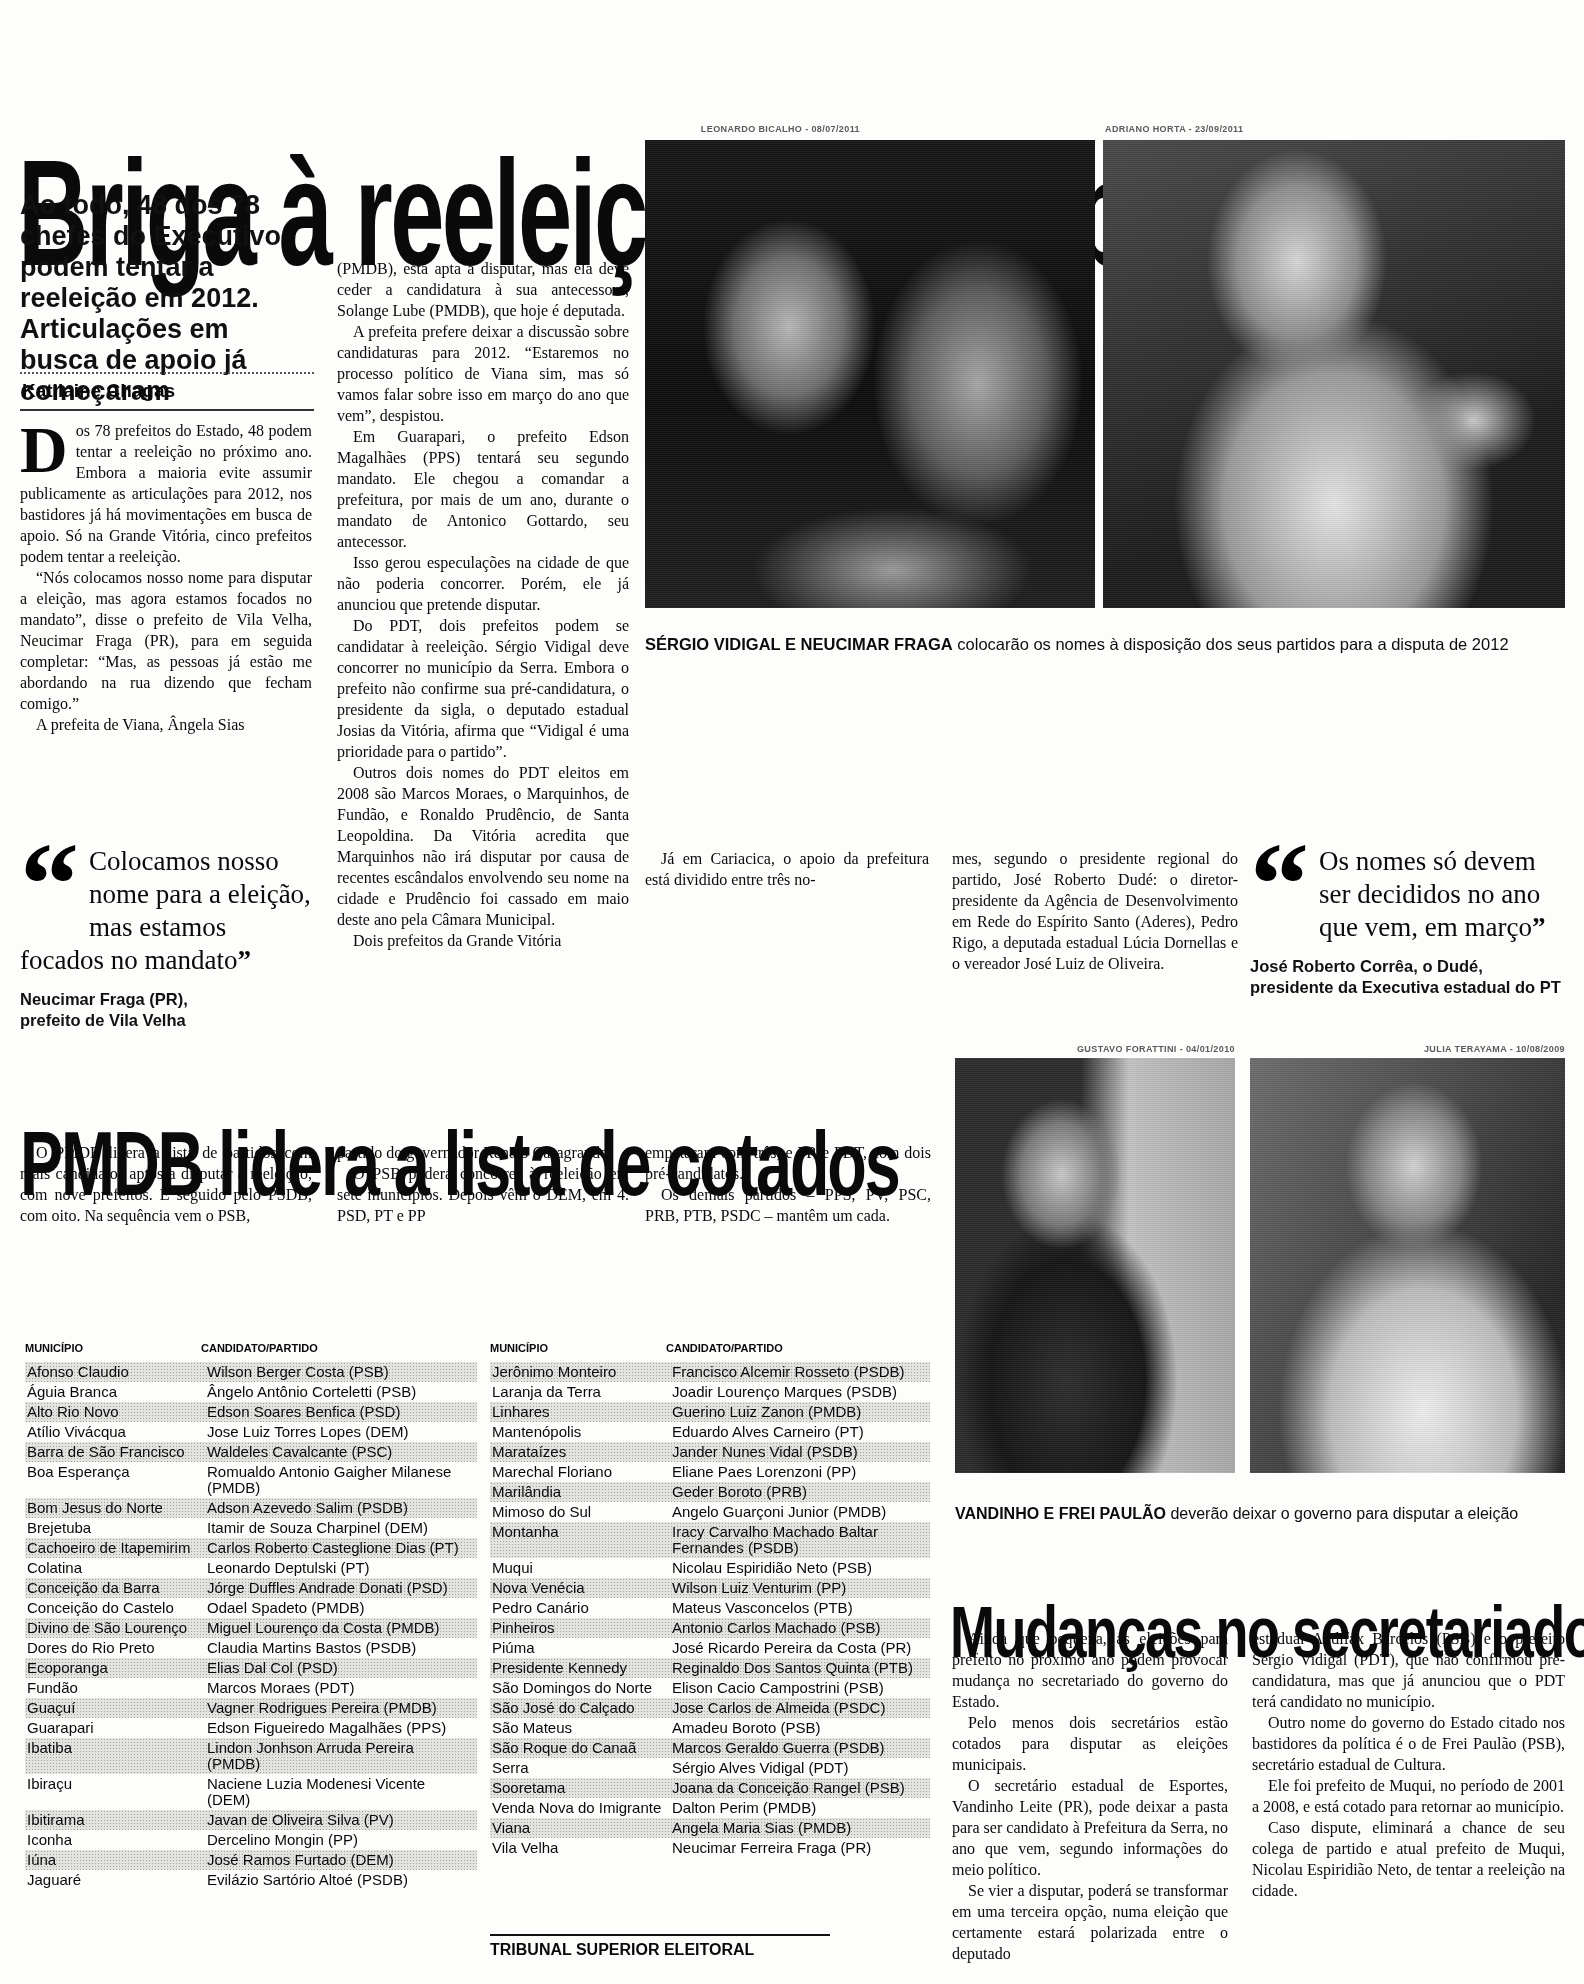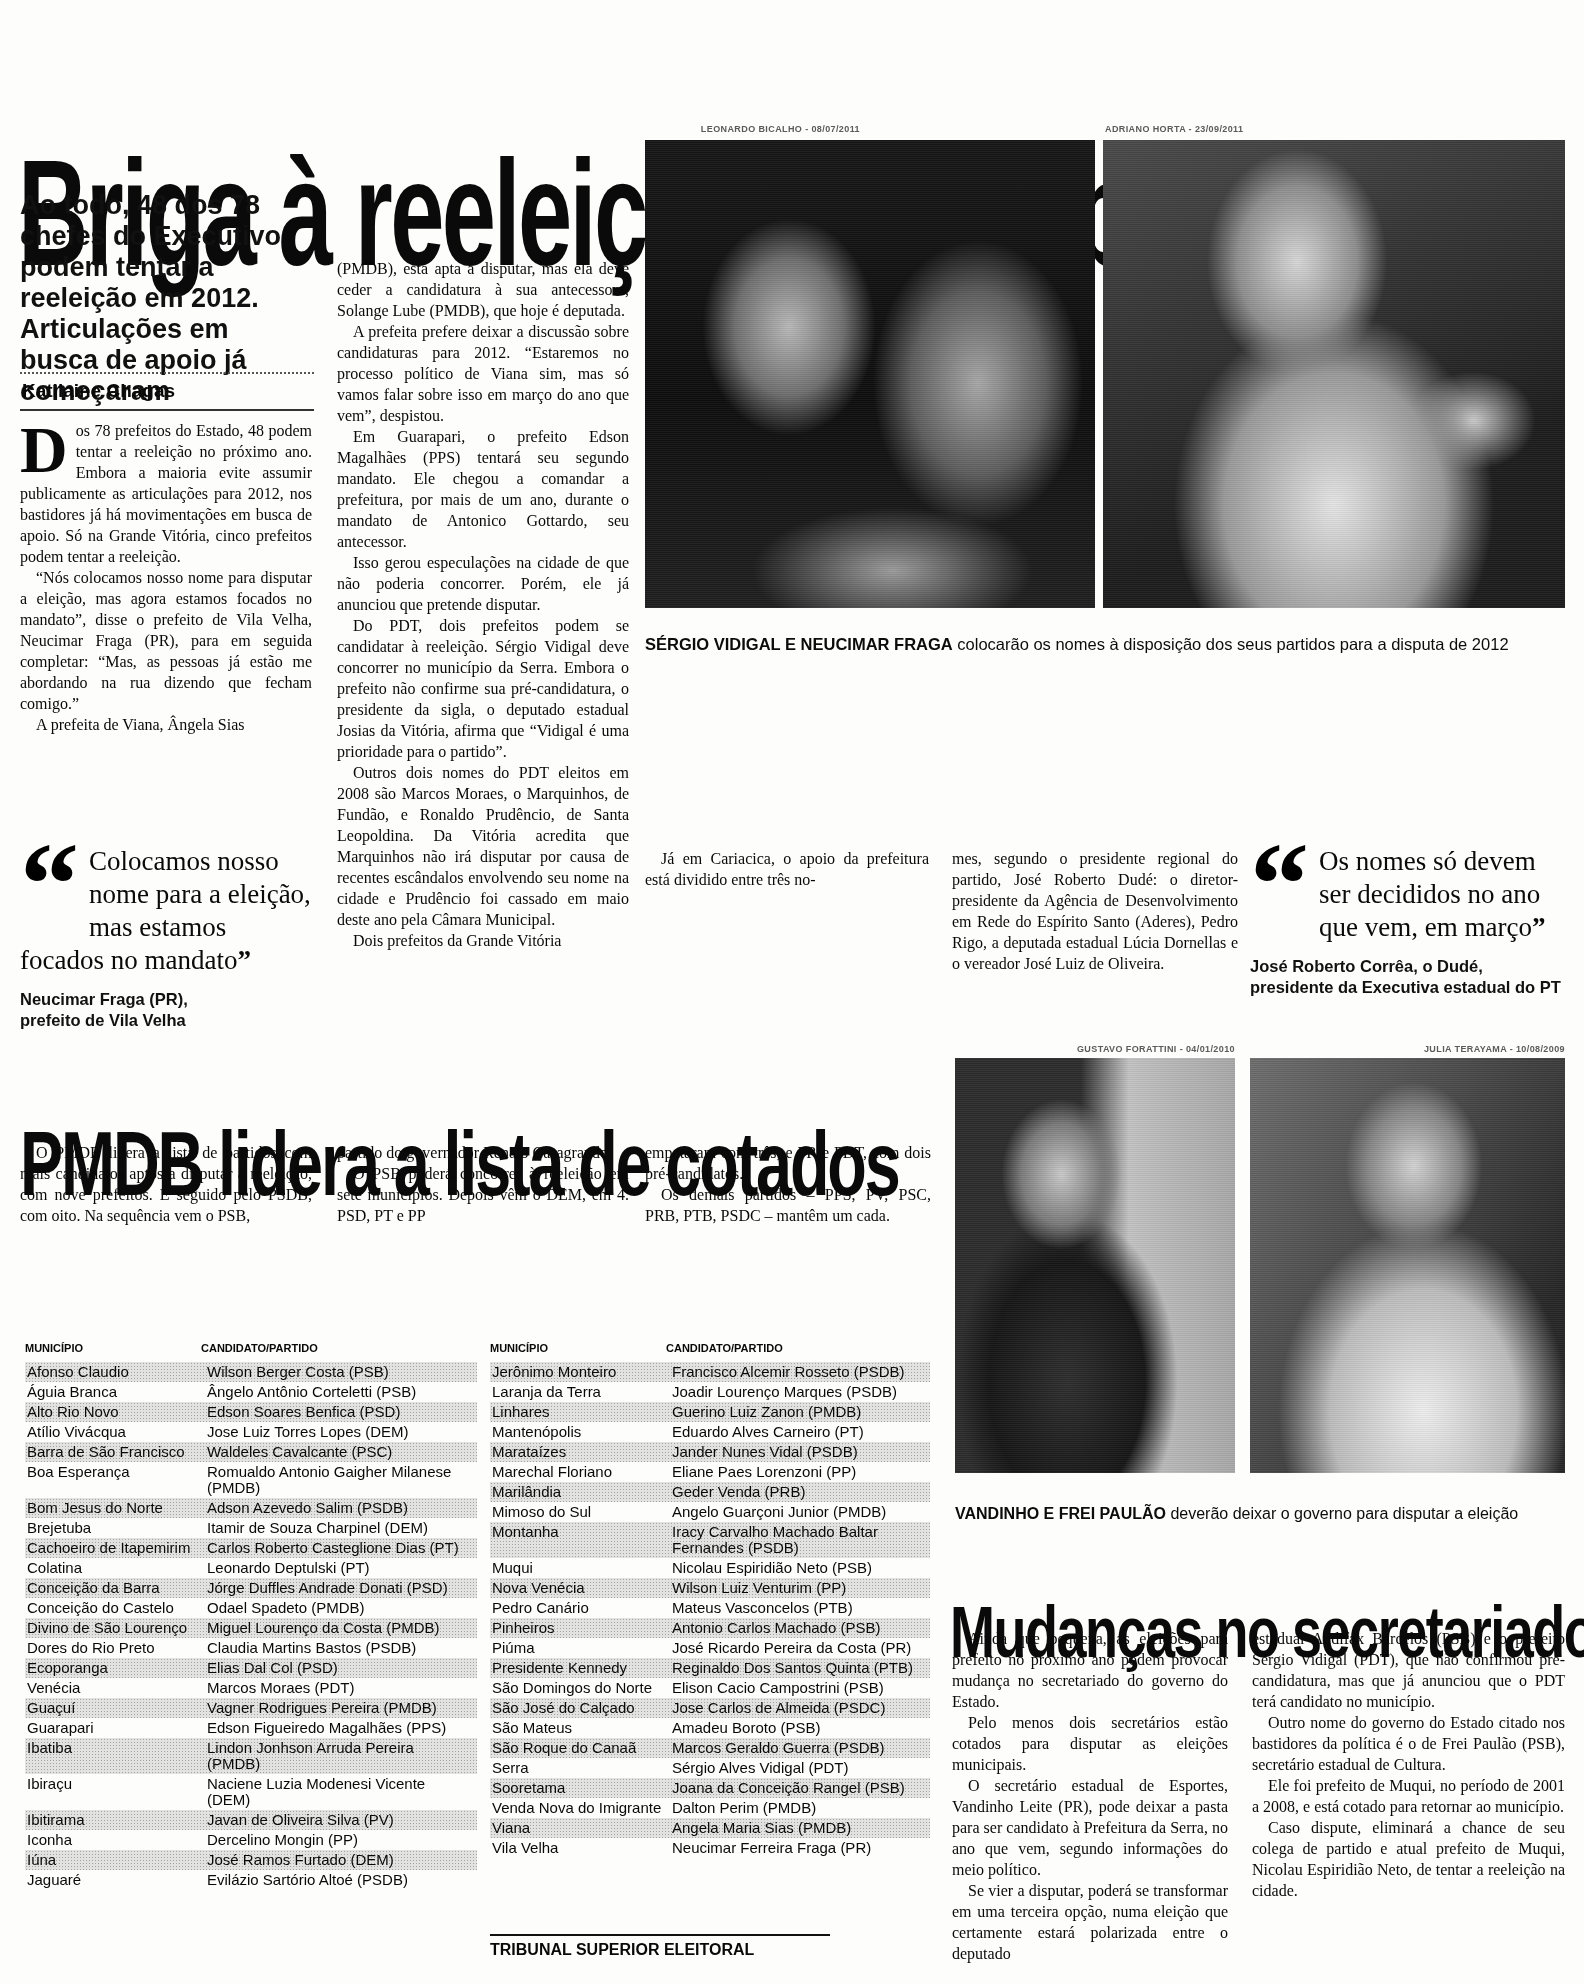--- a/index.html
+++ b/index.html
@@ -274,21 +274,21 @@
         </div>
         <div class="trow">
           <div class="tcell muni">Dores do Rio Preto</div>
           <div class="tcell cand">Claudia Martins Bastos (PSDB)</div>
         </div>
         <div class="trow shaded">
           <div class="tcell muni">Ecoporanga</div>
           <div class="tcell cand">Elias Dal Col (PSD)</div>
         </div>
         <div class="trow">
-          <div class="tcell muni">Venécia</div>
+          <div class="tcell muni">Fundão</div>
           <div class="tcell cand">Marcos Moraes (PDT)</div>
         </div>
         <div class="trow shaded">
           <div class="tcell muni">Guaçuí</div>
           <div class="tcell cand">Vagner Rodrigues Pereira (PMDB)</div>
         </div>
         <div class="trow">
           <div class="tcell muni">Guarapari</div>
           <div class="tcell cand">Edson Figueiredo Magalhães (PPS)</div>
         </div>
@@ -343,21 +343,21 @@
         <div class="trow shaded">
           <div class="tcell muni">Marataízes</div>
           <div class="tcell cand">Jander Nunes Vidal (PSDB)</div>
         </div>
         <div class="trow">
           <div class="tcell muni">Marechal Floriano</div>
           <div class="tcell cand">Eliane Paes Lorenzoni (PP)</div>
         </div>
         <div class="trow shaded">
           <div class="tcell muni">Marilândia</div>
-          <div class="tcell cand">Geder Venda (PRB)</div>
+          <div class="tcell cand">Geder Boroto (PRB)</div>
         </div>
         <div class="trow">
           <div class="tcell muni">Mimoso do Sul</div>
           <div class="tcell cand">Angelo Guarçoni Junior (PMDB)</div>
         </div>
         <div class="trow shaded">
           <div class="tcell muni">Montanha</div>
           <div class="tcell cand">Iracy Carvalho Machado Baltar Fernandes (PSDB)</div>
         </div>
         <div class="trow">

